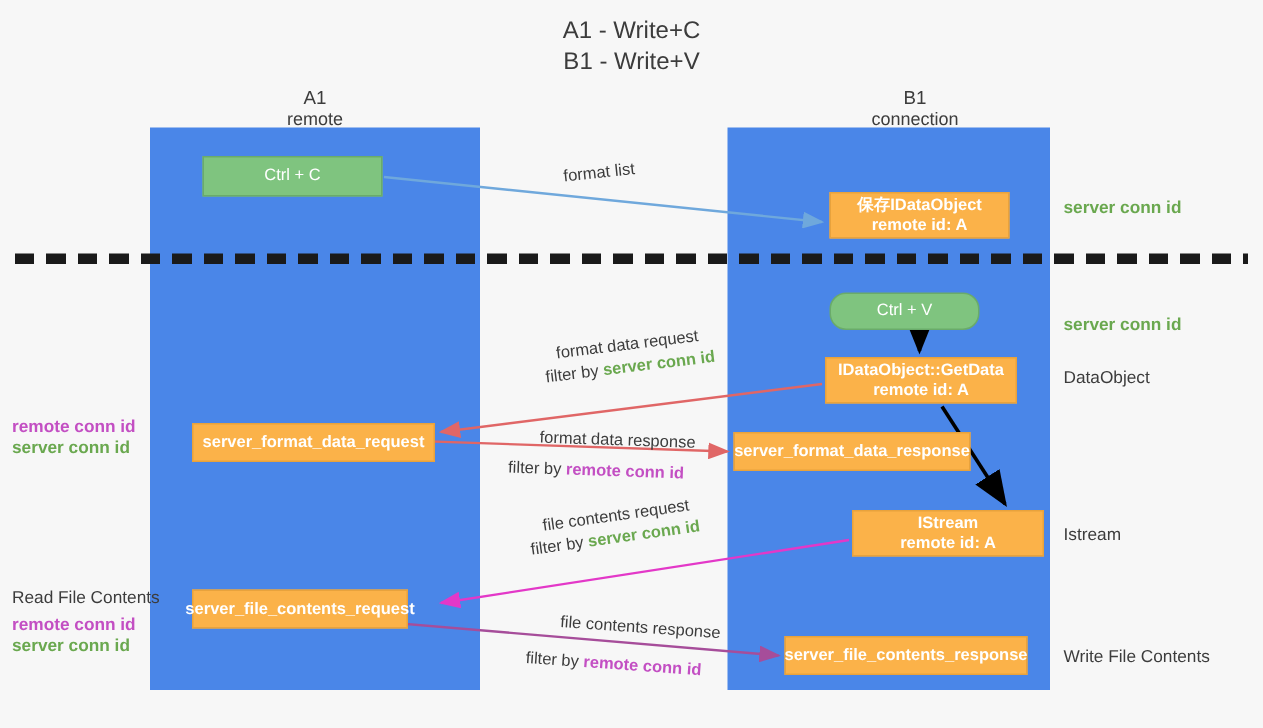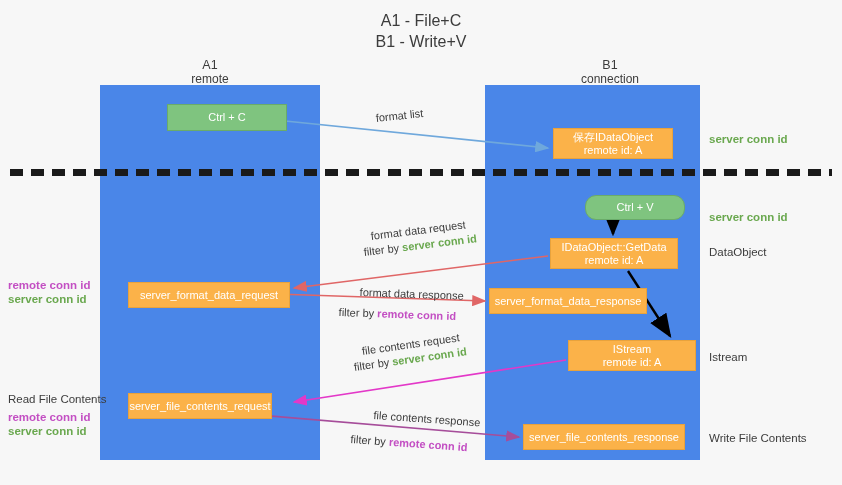--- a/index.html
+++ b/index.html
@@ -32,22 +32,22 @@
   #lane-a1{left:100px;top:85px;width:220px;height:375px;}
   #lane-b1{left:485px;top:85px;width:215px;height:375px;}
 
   
   .box{
     box-sizing:border-box;
     display:flex;flex-direction:column;align-items:center;justify-content:center;
     color:#ffffff;font-size:11px;line-height:13px;text-align:center;
     border:1px solid rgba(0,0,0,.12);
   }
-  .box.green{background:#7fc47f;border-color:#6aab6a;margin-left:32px;}
-  .box.orange{background:#fbb249;border-color:#e8a23c;}
+  .box.green{background:#7fc47f;border-color:#6aab6a;}
+  .box.orange{background:#fbb249;border-color:#e8a23c;font-weight:bold;}
   .box .l2{font-size:11px;}
 
   #box-ctrlc{left:135px;top:104px;width:120px;height:27px;}
   #box-save{left:553px;top:128px;width:120px;height:31px;}
   #box-ctrlv{left:553px;top:195px;width:100px;height:25px;border-radius:11px;}
   #box-getdata{left:550px;top:238px;width:128px;height:31px;}
   #box-istream{left:568px;top:340px;width:128px;height:31px;}
   #box-sfdreq{left:128px;top:282px;width:162px;height:26px;}
   #box-sfdres{left:489px;top:288px;width:158px;height:26px;}
   #box-sfcreq{left:128px;top:393px;width:144px;height:26px;}
@@ -93,21 +93,21 @@
   #lbl-fcres2{left:351px;top:432px;transform:rotate(4deg);transform-origin:left top;}
 
   #svg-arrows{position:absolute;left:0;top:0;width:842px;height:485px;}
 </style>
 </head>
 <body>
 
 <div id="stage">
 
   <div class="abs" id="title">
-    <div>A1 - File+C</div>
+    <div>A1 - Write+C</div>
     <div>B1 - Write+V</div>
   </div>
 
   <div class="abs col-head" id="head-a1">
     <div class="big">A1</div>
     <div>remote</div>
   </div>
   <div class="abs col-head" id="head-b1">
     <div class="big">B1</div>
     <div>connection</div>

